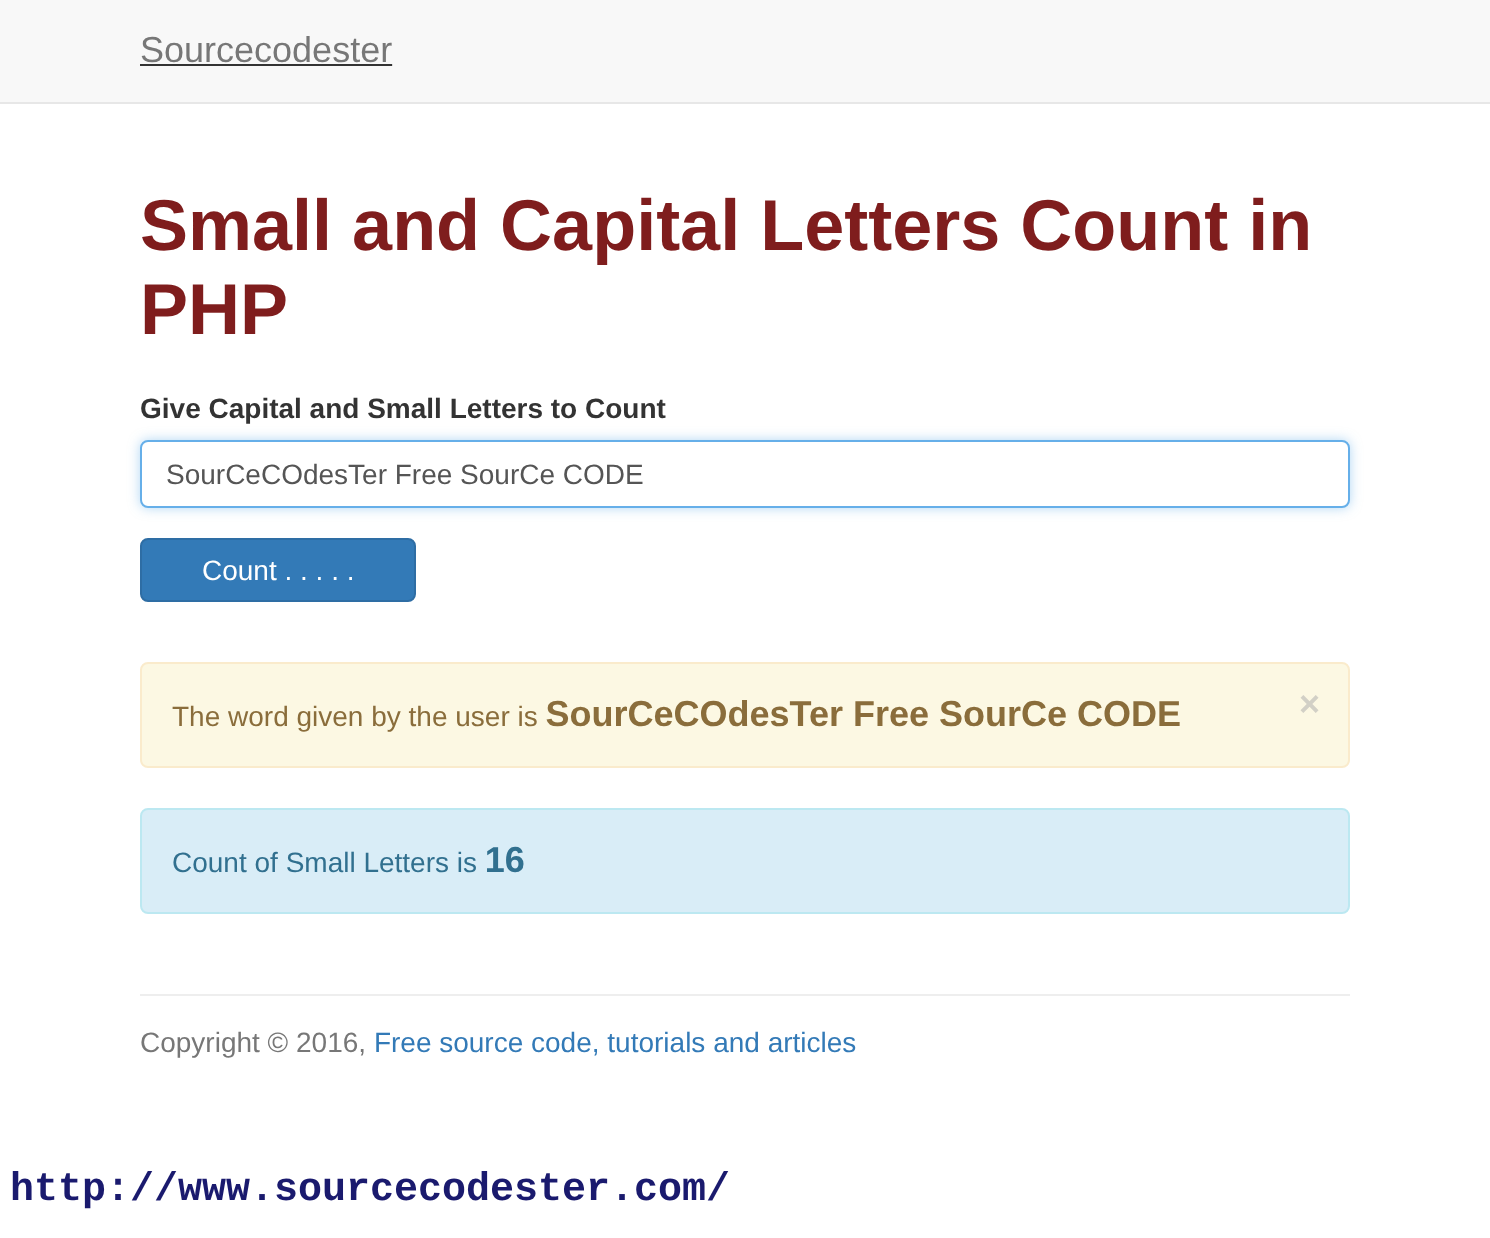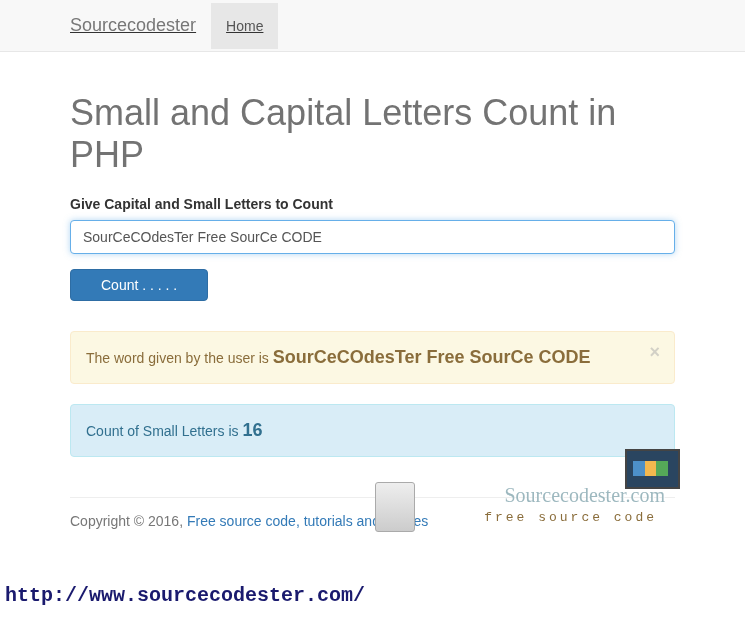--- a/index.html
+++ b/index.html
@@ -33,23 +33,23 @@
       color: #555;
     }
     
     .container {
       padding: 0 70px;
       max-width: 745px;
     }
     
     h1 {
       font-size: 36px;
-      font-weight: 400;
+      font-weight: 700;
       margin: 40px 0 20px 0;
-      color: #737373;
+      color: #7f1d1d;
     }
     
     .form-label {
       font-weight: bold;
       font-size: 14px;
       display: block;
       margin-bottom: 8px;
     }
     
     .form-control {
@@ -185,21 +185,20 @@
       height: 15px;
       background: linear-gradient(90deg, #4d90c9 33%, #f3b84f 33% 66%, #55a858 66%);
     }
   </style>
 </head>
 <body>
 
 <div class="navbar">
   <div class="navbar-inner">
     <a class="navbar-brand">Sourcecodester</a>
-    <a class="nav-item active">Home</a>
   </div>
 </div>
 
 <div class="container">
   <h1>Small and Capital Letters Count in PHP</h1>
   
   <label class="form-label">Give Capital and Small Letters to Count</label>
   <input type="text" class="form-control" value="SourCeCOdesTer Free SourCe CODE" style="">
   
   <button class="btn-primary">Count . . . . .</button>
@@ -212,24 +211,16 @@
   
   <div class="alert alert-info">
     <span>Count of Small Letters is </span><strong>16</strong>
   </div>
   
   <hr>
   
   <div class="footer">
     <span>Copyright © 2016, </span><a>Free source code, tutorials and articles</a>
     
-    <div class="logo-area">
-      <div class="logo-icon"></div>
-      <div class="screen-icon">
-        <div class="color-strip"></div>
-      </div>
-      <div class="logo-text">Sourcecodester.com</div>
-      <div class="logo-sub">free source code</div>
-    </div>
   </div>
 </div>
 
 <div class="watermark-url">http://www.sourcecodester.com/</div>
 
 </body></html>

